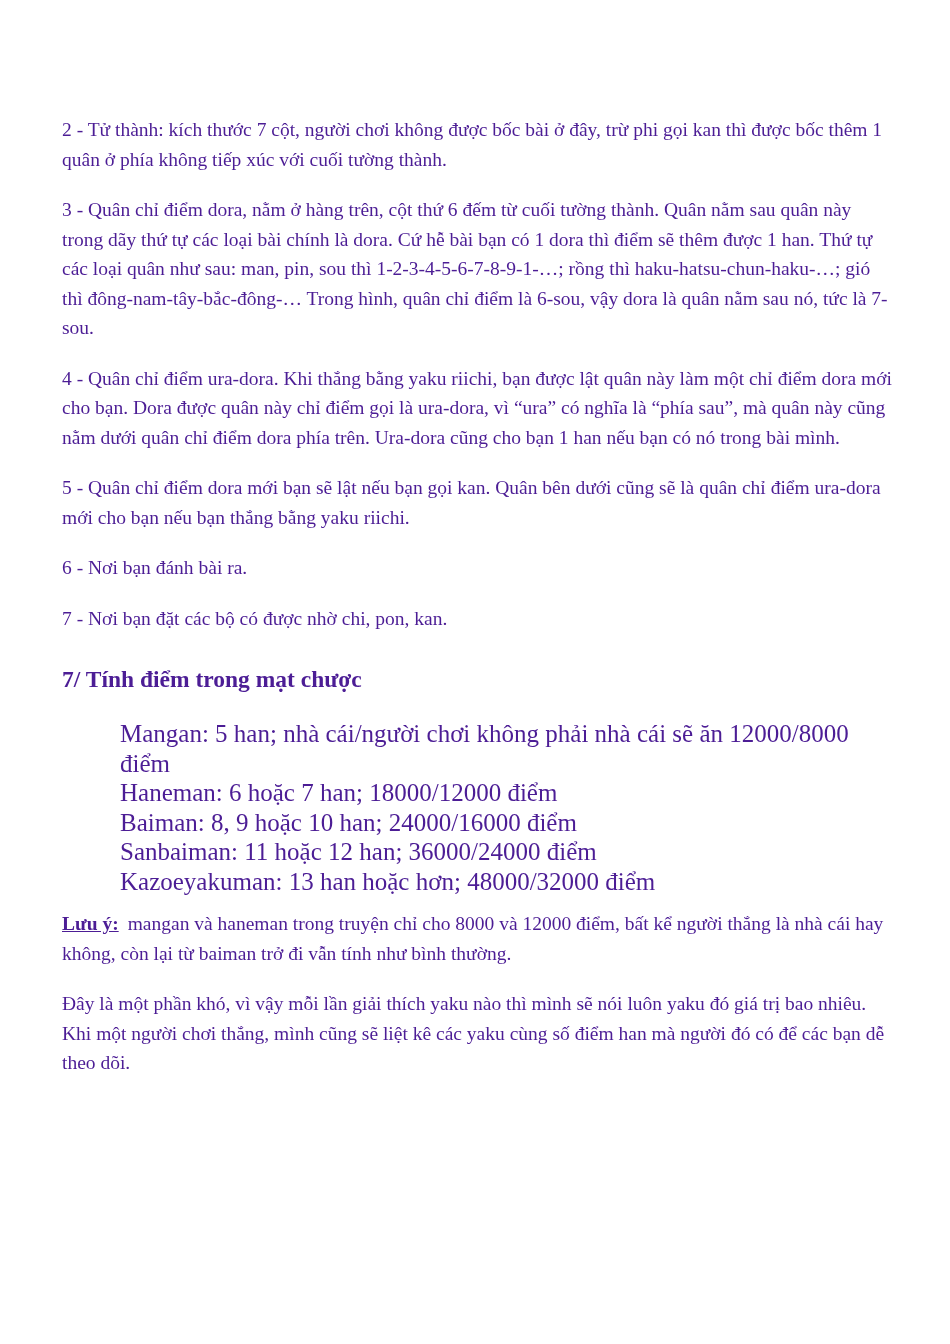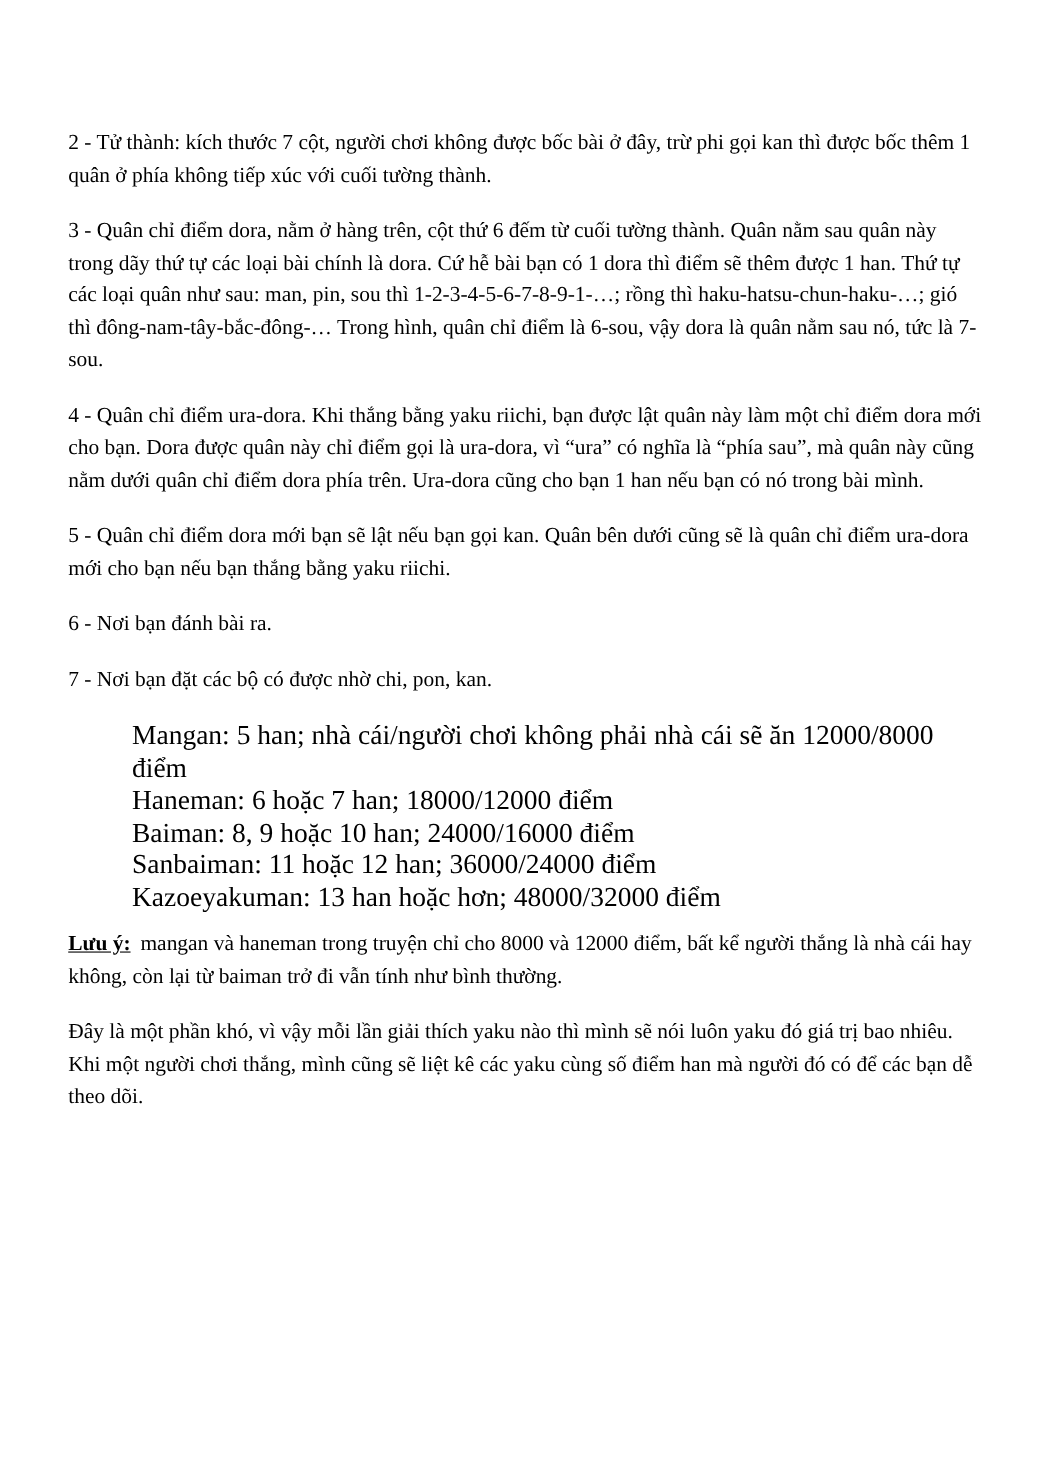--- a/index.html
+++ b/index.html
@@ -5,21 +5,21 @@
   html, body {
     margin: 0;
     padding: 0;
     background: #ffffff;
   }
   .page {
     position: relative;
     width: 950px;
     height: 1344px;
     background: #ffffff;
-    color: #000000;
+    color: #4c1d95;
     font-family: "Liberation Serif", "DejaVu Serif", serif;
     overflow: hidden;
     box-sizing: border-box;
   }
   .content {
     padding: 115px 58px 0 62px;
   }
   p.body-para {
     font-size: 19.5px;
     line-height: 29.5px;
@@ -59,20 +59,21 @@
 <div class="page">
   <div class="content">
 
     <p class="body-para">2 - Tử thành: kích thước 7 cột, người chơi không được bốc bài ở đây, trừ phi gọi kan thì được bốc thêm 1 quân ở phía không tiếp xúc với cuối tường thành.</p>
     <p class="body-para">3 - Quân chỉ điểm dora, nằm ở hàng trên, cột thứ 6 đếm từ cuối tường thành. Quân nằm sau quân này trong dãy thứ tự các loại bài chính là dora. Cứ hễ bài bạn có 1 dora thì điểm sẽ thêm được 1 han. Thứ tự các loại quân như sau: man, pin, sou thì 1-2-3-4-5-6-7-8-9-1-…; rồng thì haku-hatsu-chun-haku-…; gió thì đông-nam-tây-bắc-đông-… Trong hình, quân chỉ điểm là 6-sou, vậy dora là quân nằm sau nó, tức là 7-sou.</p>
     <p class="body-para">4 - Quân chỉ điểm ura-dora. Khi thắng bằng yaku riichi, bạn được lật quân này làm một chỉ điểm dora mới cho bạn. Dora được quân này chỉ điểm gọi là ura-dora, vì “ura” có nghĩa là “phía sau”, mà quân này cũng nằm dưới quân chỉ điểm dora phía trên. Ura-dora cũng cho bạn 1 han nếu bạn có nó trong bài mình.</p>
     <p class="body-para">5 - Quân chỉ điểm dora mới bạn sẽ lật nếu bạn gọi kan. Quân bên dưới cũng sẽ là quân chỉ điểm ura-dora mới cho bạn nếu bạn thắng bằng yaku riichi.</p>
     <p class="body-para">6 - Nơi bạn đánh bài ra.</p>
     <p class="body-para">7 - Nơi bạn đặt các bộ có được nhờ chi, pon, kan.</p>
 
+    <h2 class="section-heading">7/ Tính điểm trong mạt chược</h2>
 
 
     <div class="score-list">
       <p>Mangan: 5 han; nhà cái/người chơi không phải nhà cái sẽ ăn 12000/8000 điểm</p>
       <p>Haneman: 6 hoặc 7 han; 18000/12000 điểm</p>
       <p>Baiman: 8, 9 hoặc 10 han; 24000/16000 điểm</p>
       <p>Sanbaiman: 11 hoặc 12 han; 36000/24000 điểm</p>
       <p>Kazoeyakuman: 13 han hoặc hơn; 48000/32000 điểm</p>
     </div>
 

